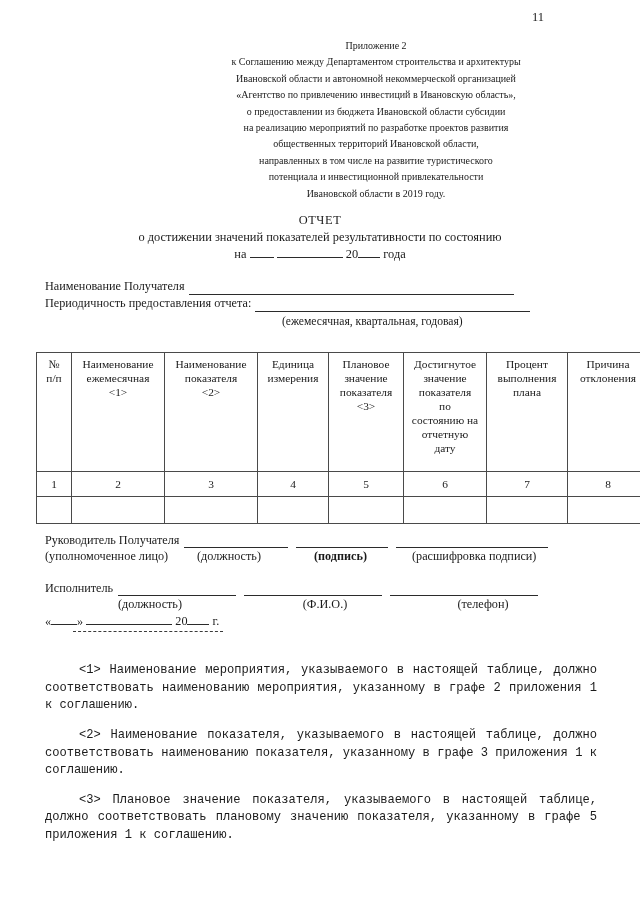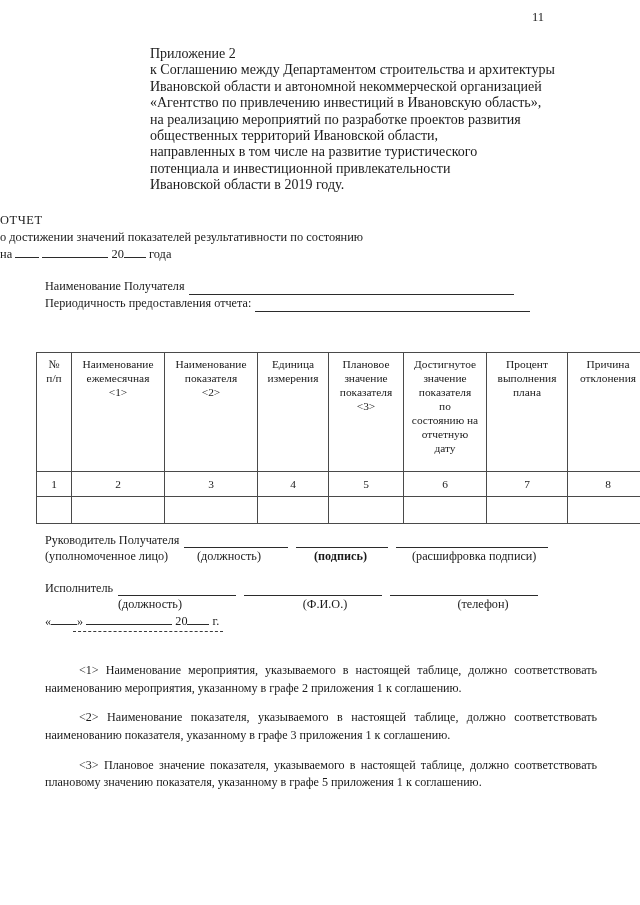--- a/index.html
+++ b/index.html
@@ -28,39 +28,39 @@
     position: absolute;
     top: 10px;
     right: 36px;
     font-size: 12.5px;
     line-height: 14px;
   }
 
   
   .appendix-block {
     position: absolute;
-    top: 46px;
+    top: 38px;
     left: 150px;
     width: 452px;
-    text-align: left;
-    font-size: 14px;
+    text-align: center;
+    font-size: 10px;
     line-height: 16.4px;
   }
   .appendix-block .ln {
     display: block;
     white-space: nowrap;
   }
 
   
   .report-title {
     position: absolute;
     top: 212px;
     left: 0;
     width: 640px;
-    text-align: left;
+    text-align: center;
     font-size: 12.4px;
     line-height: 17px;
   }
   .report-title .t-main { letter-spacing: 0.6px; }
   .report-title .t-sub  { display: block; }
   .report-title .t-date { display: block; }
 
   .blank-u {
     display: inline-block;
     border-bottom: 1px solid #2b2b2b;
@@ -215,39 +215,41 @@
 
   
   .footnotes {
     position: absolute;
     top: 650px;
     left: 45px;
     width: 552px;
     font-size: 12.1px;
     line-height: 17.6px;
     text-align: justify;
+    font-family: Liberation Mono, monospace;
   }
   .footnote {
     margin-bottom: 12px;
     text-indent: 34px;
   }
   .footnote:last-child { margin-bottom: 0; }
 </style>
 </head>
 <body>
 
 <div class="page">
 
   <div class="page-number">11</div>
 
   <div class="appendix-block">
     <span class="ln">Приложение 2</span>
     <span class="ln">к Соглашению между Департаментом строительства и архитектуры</span>
     <span class="ln">Ивановской области и автономной  некоммерческой организацией</span>
     <span class="ln">«Агентство по привлечению инвестиций в Ивановскую область»,</span>
+    <span class="ln">о предоставлении из бюджета Ивановской области субсидии</span>
     <span class="ln">на реализацию мероприятий по разработке проектов развития</span>
     <span class="ln">общественных территорий Ивановской области,</span>
     <span class="ln">направленных в том числе на развитие туристического</span>
     <span class="ln">потенциала и инвестиционной привлекательности</span>
     <span class="ln">Ивановской области в 2019 году.</span>
   </div>
 
   <div class="report-title">
     <span class="t-main">ОТЧЕТ</span>
     <span class="t-sub">о достижении значений показателей результативности по состоянию</span>
@@ -262,20 +264,21 @@
 
   <div class="field-rows">
     <div class="field-row">
       <span class="lbl">Наименование Получателя</span>
       <span class="rule rule-recipient"></span>
     </div>
     <div class="field-row">
       <span class="lbl">Периодичность предоставления отчета:</span>
       <span class="rule rule-period"></span>
     </div>
+    <div class="field-hint">(ежемесячная, квартальная, годовая)</div>
   </div>
 
   <table class="report-table">
     <thead>
       <tr>
         <th class="c1">
           <span>№</span><br>
           <span>п/п</span>
         </th>
         <th class="c2">

